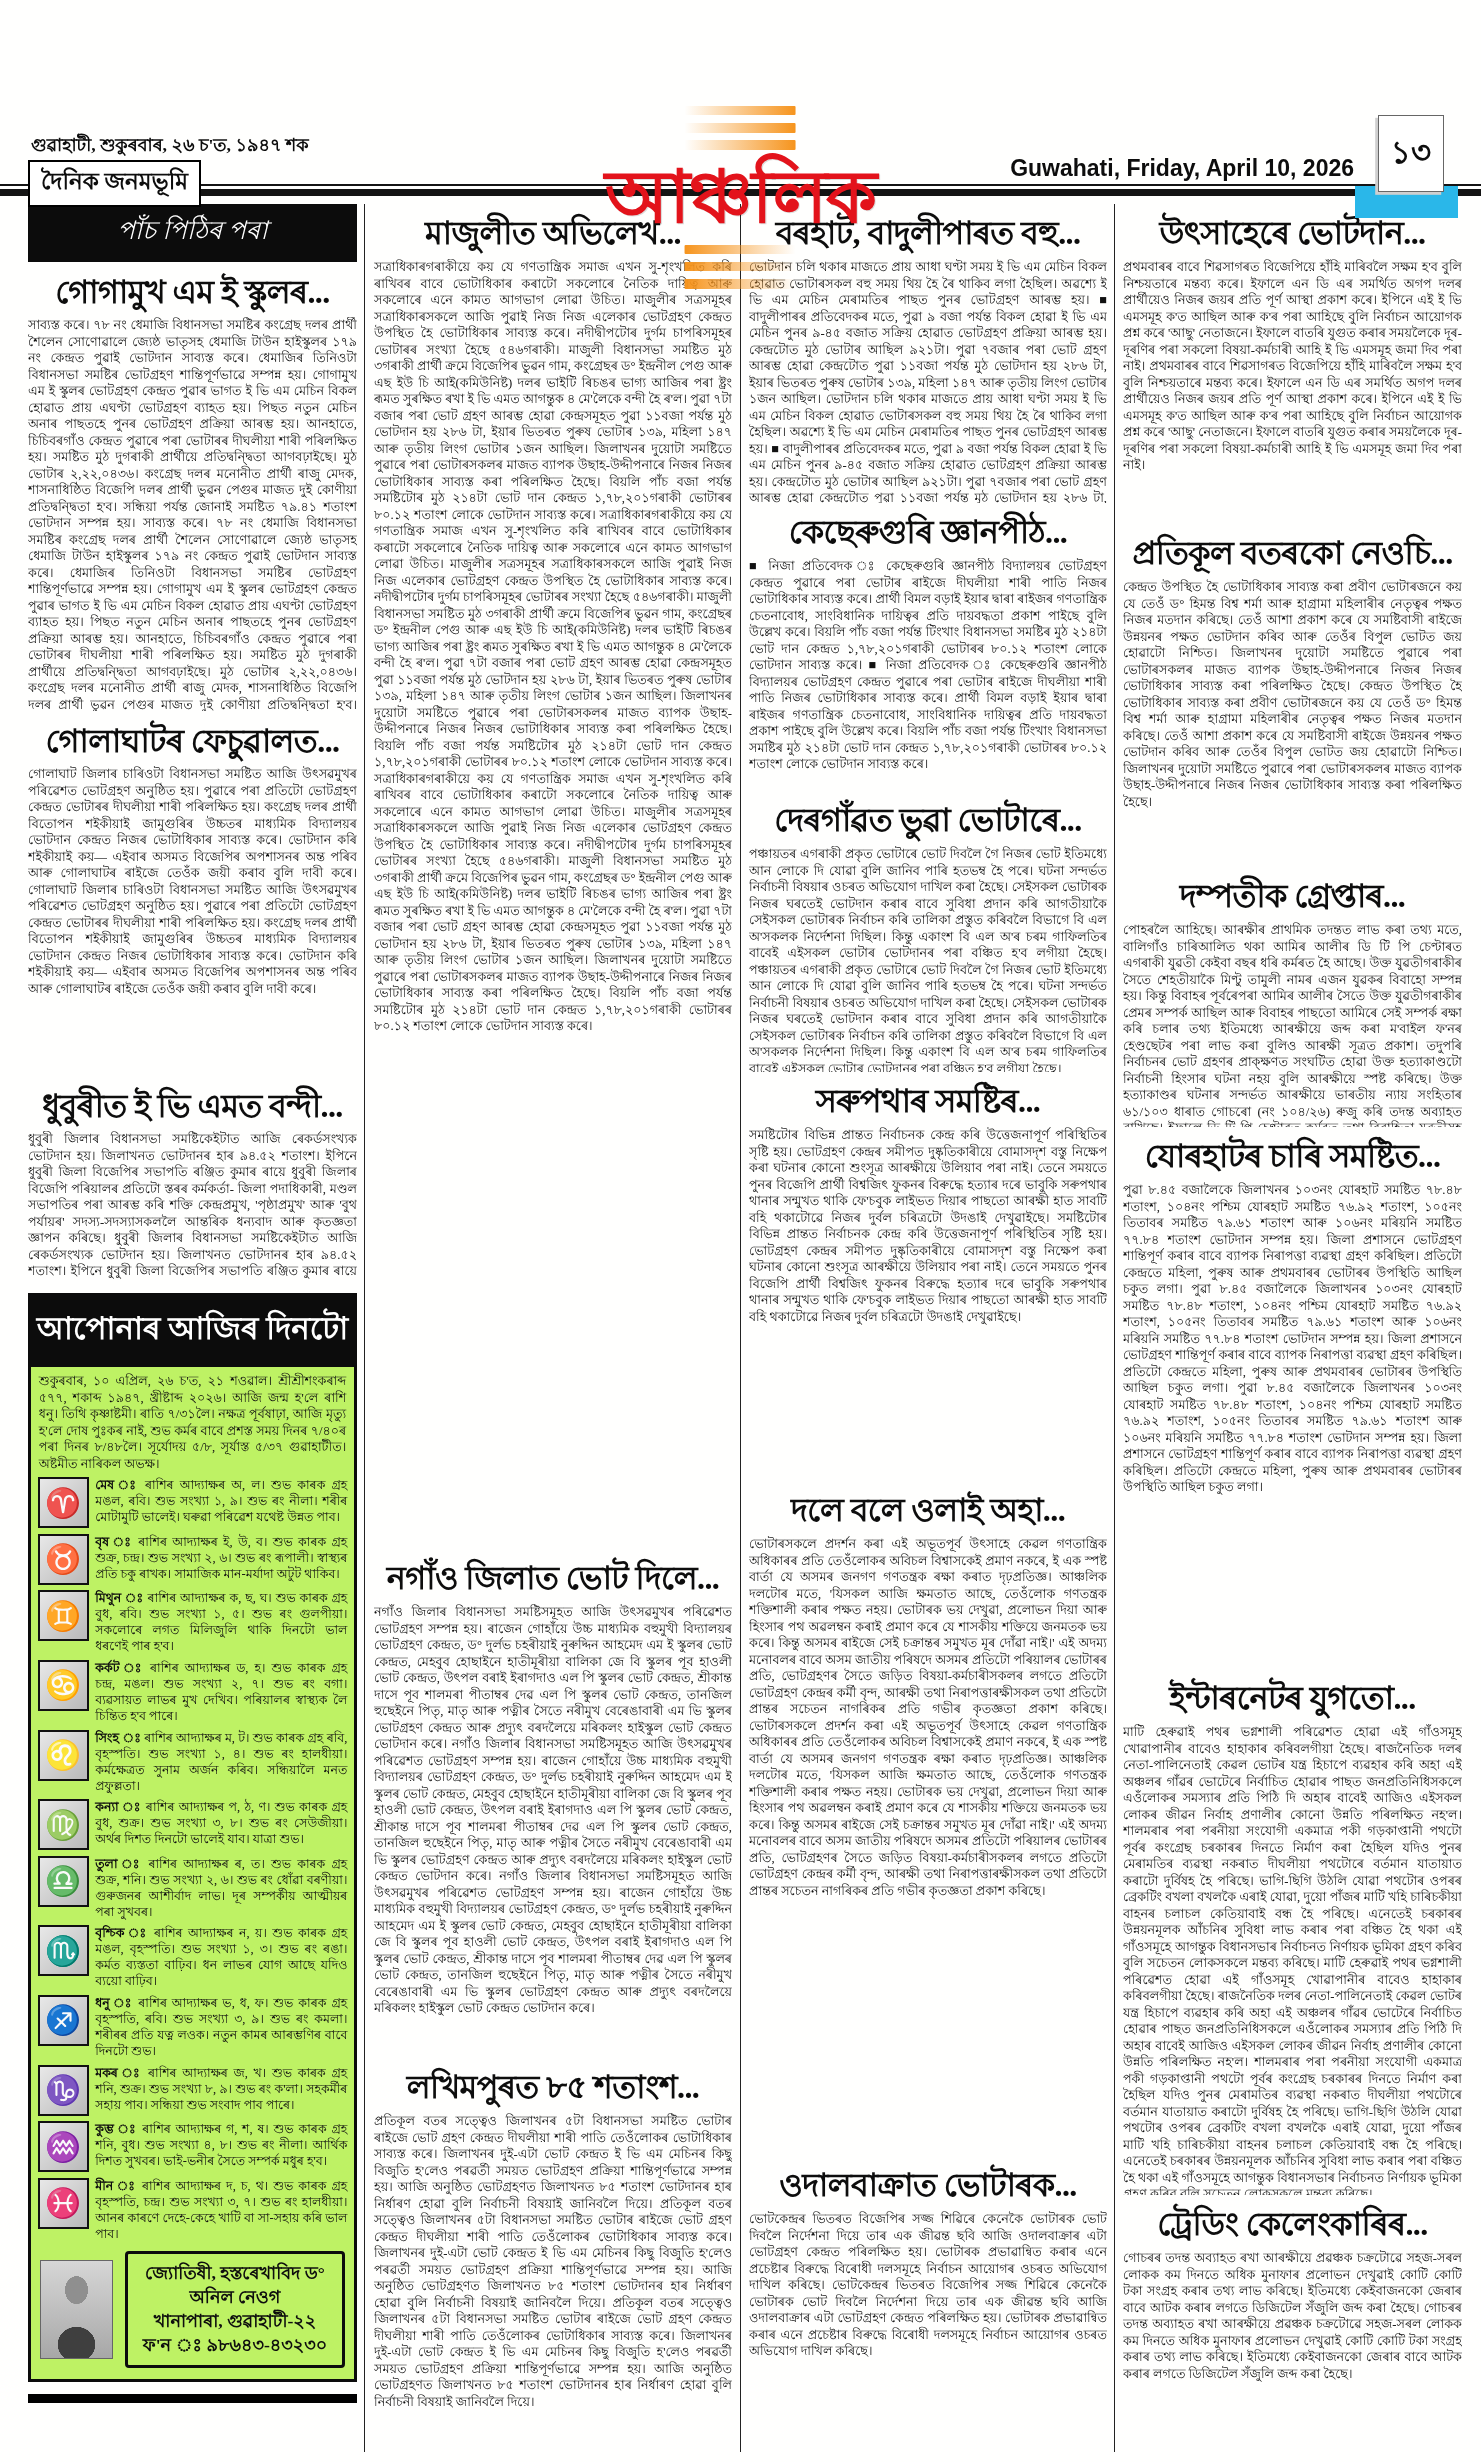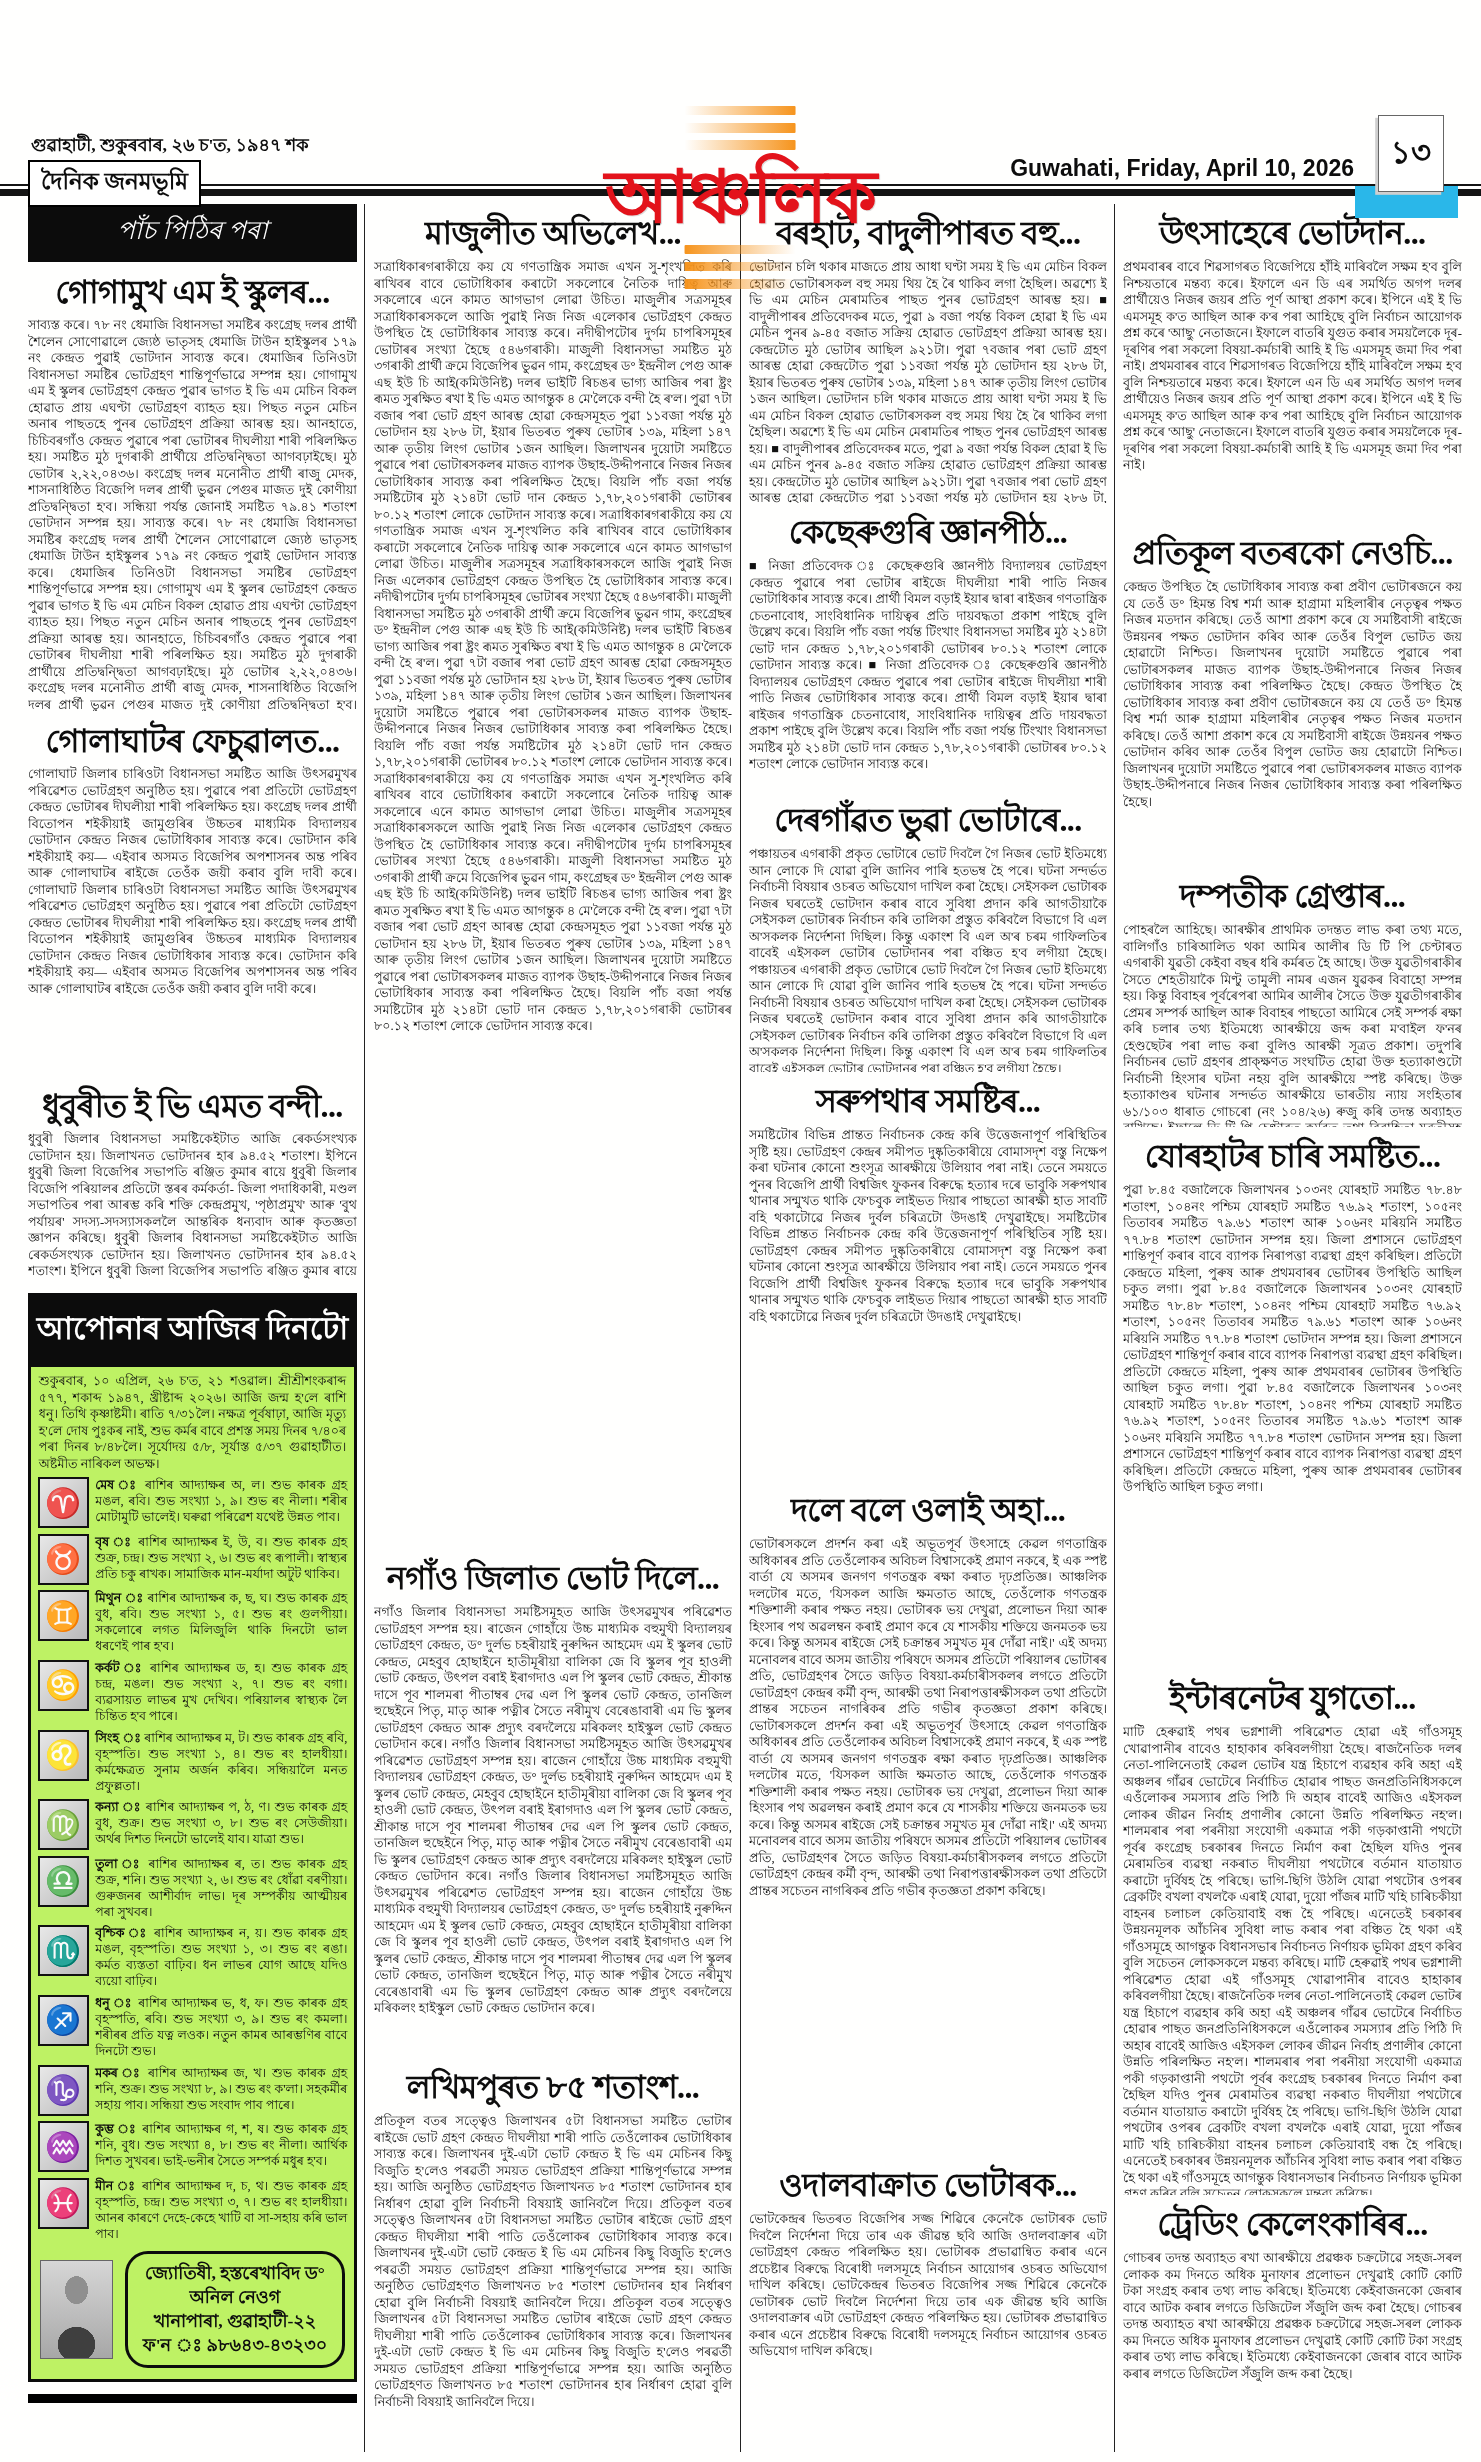--- a/index.html
+++ b/index.html
@@ -45,21 +45,21 @@
   .astro-entry{display:flex;gap:6.6px;padding:2.8px 6.6px;align-items:flex-start;}
   .zicon{flex:0 0 47px;height:47px;border:2.8px solid #111;background:linear-gradient(135deg,#e8e8e8,#b9b9b9);
          display:flex;align-items:center;justify-content:center;font-size:29px;color:#3c3c3c;}
   .astro-text{font-size:12.5px;line-height:1.28;text-align:justify;}
   .astro-text .sign{font-weight:bold;}
   .astro-foot{display:flex;gap:12px;padding:6.6px 8.9px 11px;align-items:center;}
   .photo{flex:0 0 71px;height:97px;border:1.1px solid #666;
          background:radial-gradient(ellipse 19px 23px at 50% 30%,#8f8f8f 60%,rgba(0,0,0,0) 61%),
                     radial-gradient(ellipse 31px 29px at 50% 86%,#3f3f3f 60%,rgba(0,0,0,0) 61%),
                     linear-gradient(#d6d6d6,#bdbdbd 55%,#a7a7a7);}
-  .credit-box{flex:1;border:3.3px solid #0c0c0c;border-radius:23px;text-align:center;
+  .credit-box{flex:1;border:3.3px solid #0c0c0c;border-radius:4px;text-align:center;
               font-size:17.7px;font-weight:bold;line-height:1.35;padding:7.8px 4.4px;}
   .col1-endbar{height:8.3px;background:#000;margin-top:12px;}
 </style>
 </head>
 <body>
 
 <div class="page">
 
   <div class="dateline-as">গুৱাহাটী, শুকুৰবাৰ, ২৬ চ'ত, ১৯৪৭ শক</div>
   <div class="paper-box">দৈনিক জনমভূমি</div>

